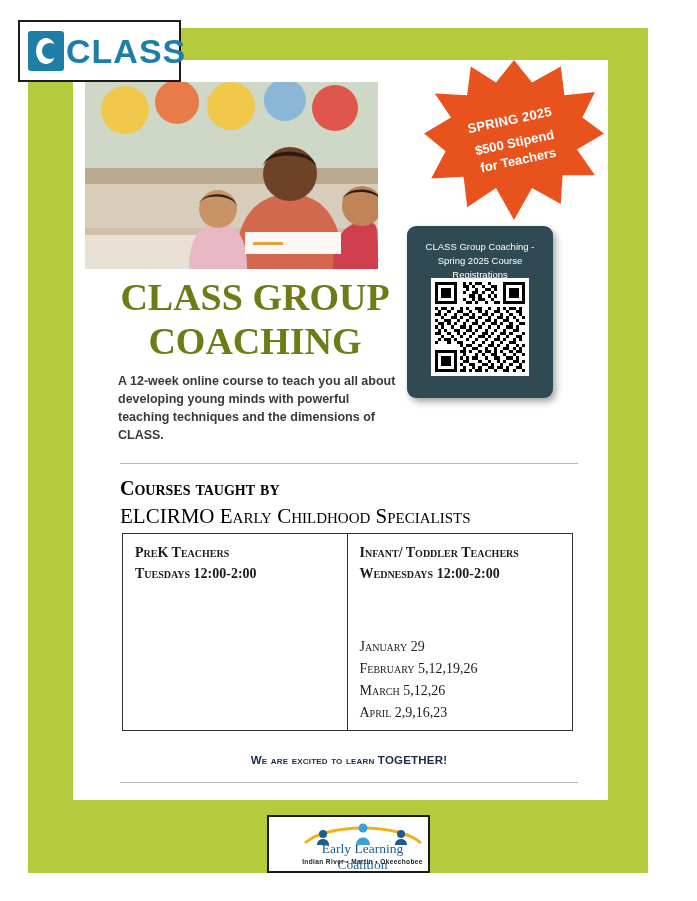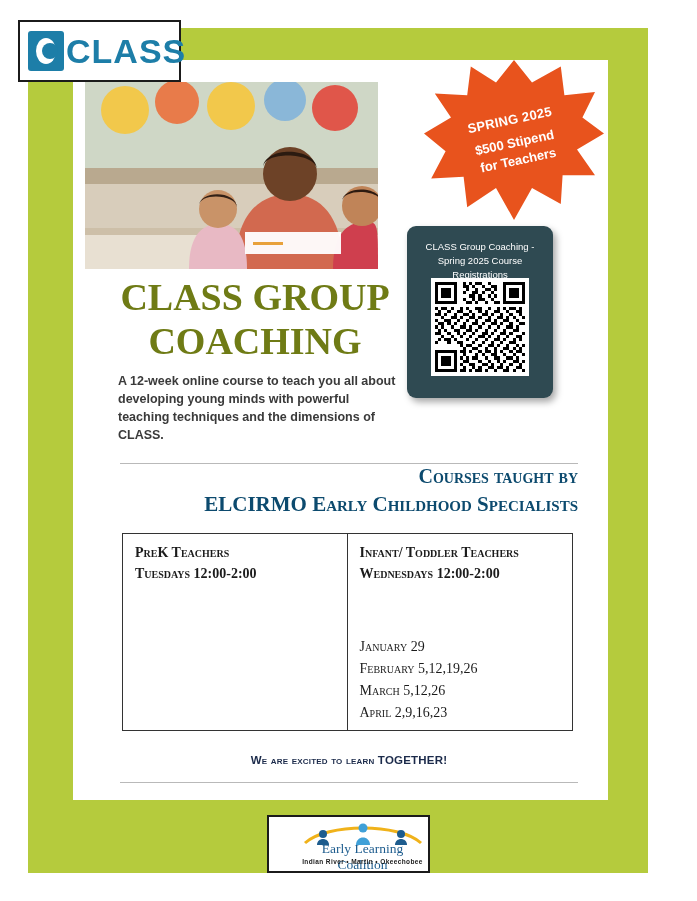--- a/index.html
+++ b/index.html
@@ -207,36 +207,36 @@
     height: 1px;
     background: #b9b9b9;
   }
   .rule.top { top: 463px; }
   .rule.bottom { top: 782px; }
 
   
   .courses-head {
     position: absolute;
     left: 120px;
-    top: 462px;
+    top: 474px;
     width: 458px;
-    text-align: right;
+    text-align: left;
     font-family: "Liberation Serif", serif;
-    color: #0c4a6e;
+    color: #000000;
   }
   .courses-head .l1 {
     font-size: 20px;
     line-height: 28px;
     font-weight: bold;
     font-variant: small-caps;
   }
   .courses-head .l2 {
     font-size: 21px;
     line-height: 29px;
-    font-weight: bold;
+    font-weight: normal;
     font-variant: small-caps;
   }
 
   
   .table {
     position: absolute;
     left: 122px;
     top: 533px;
     width: 451px;
     height: 198px;

